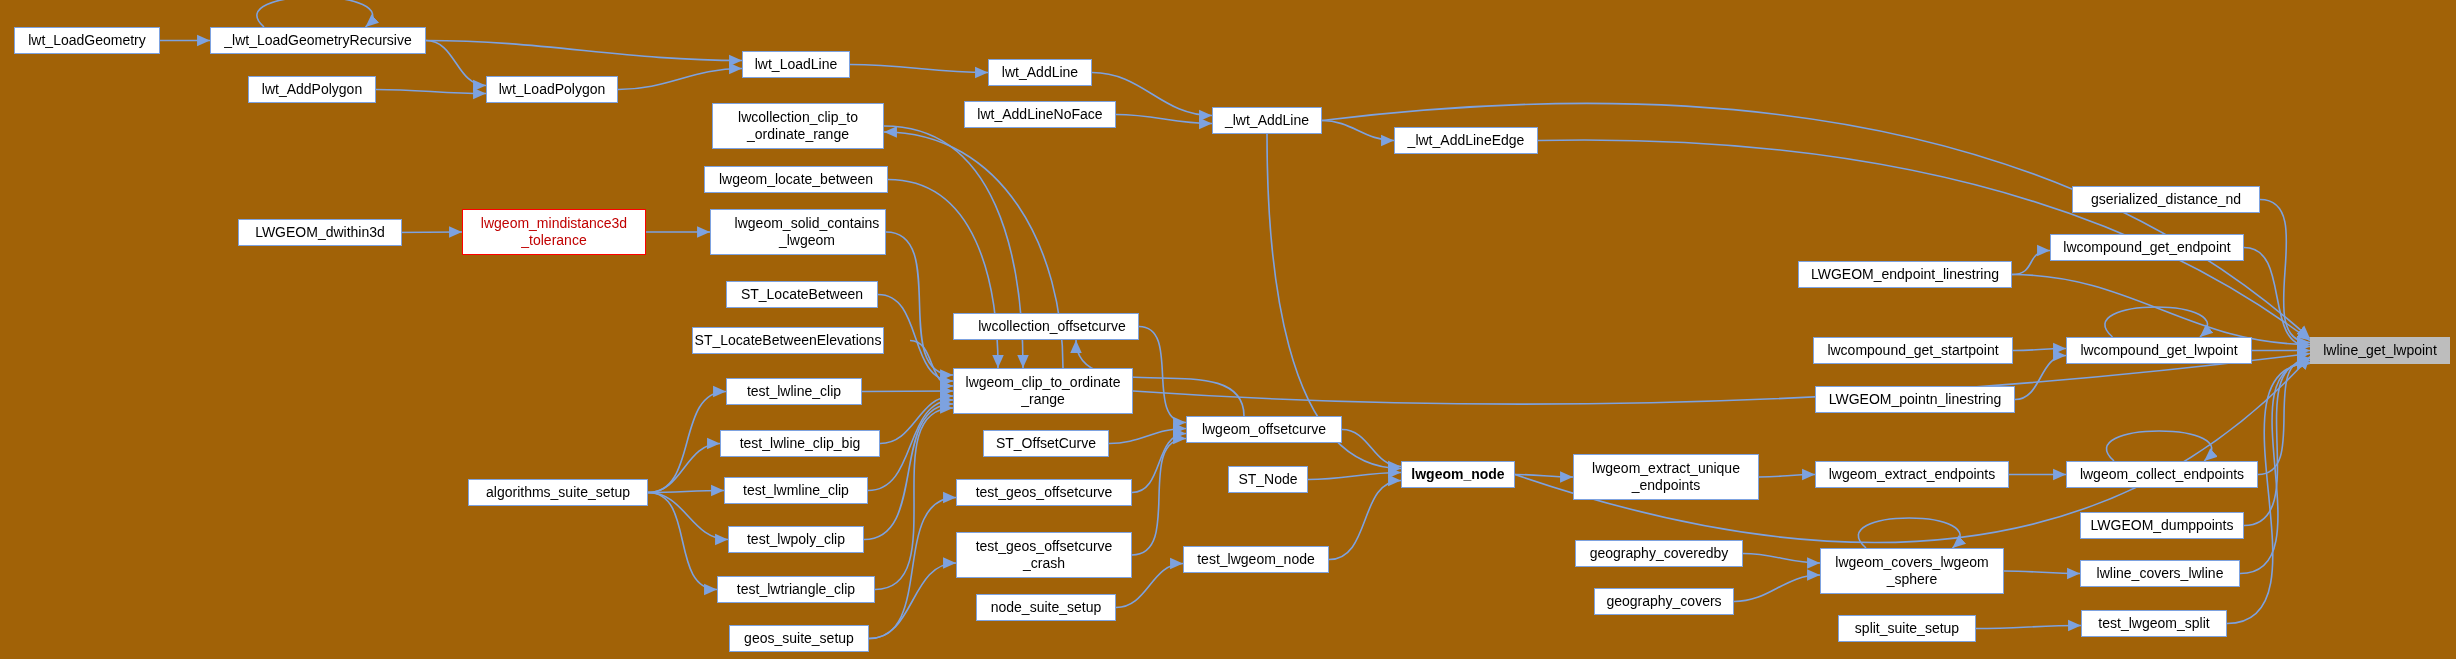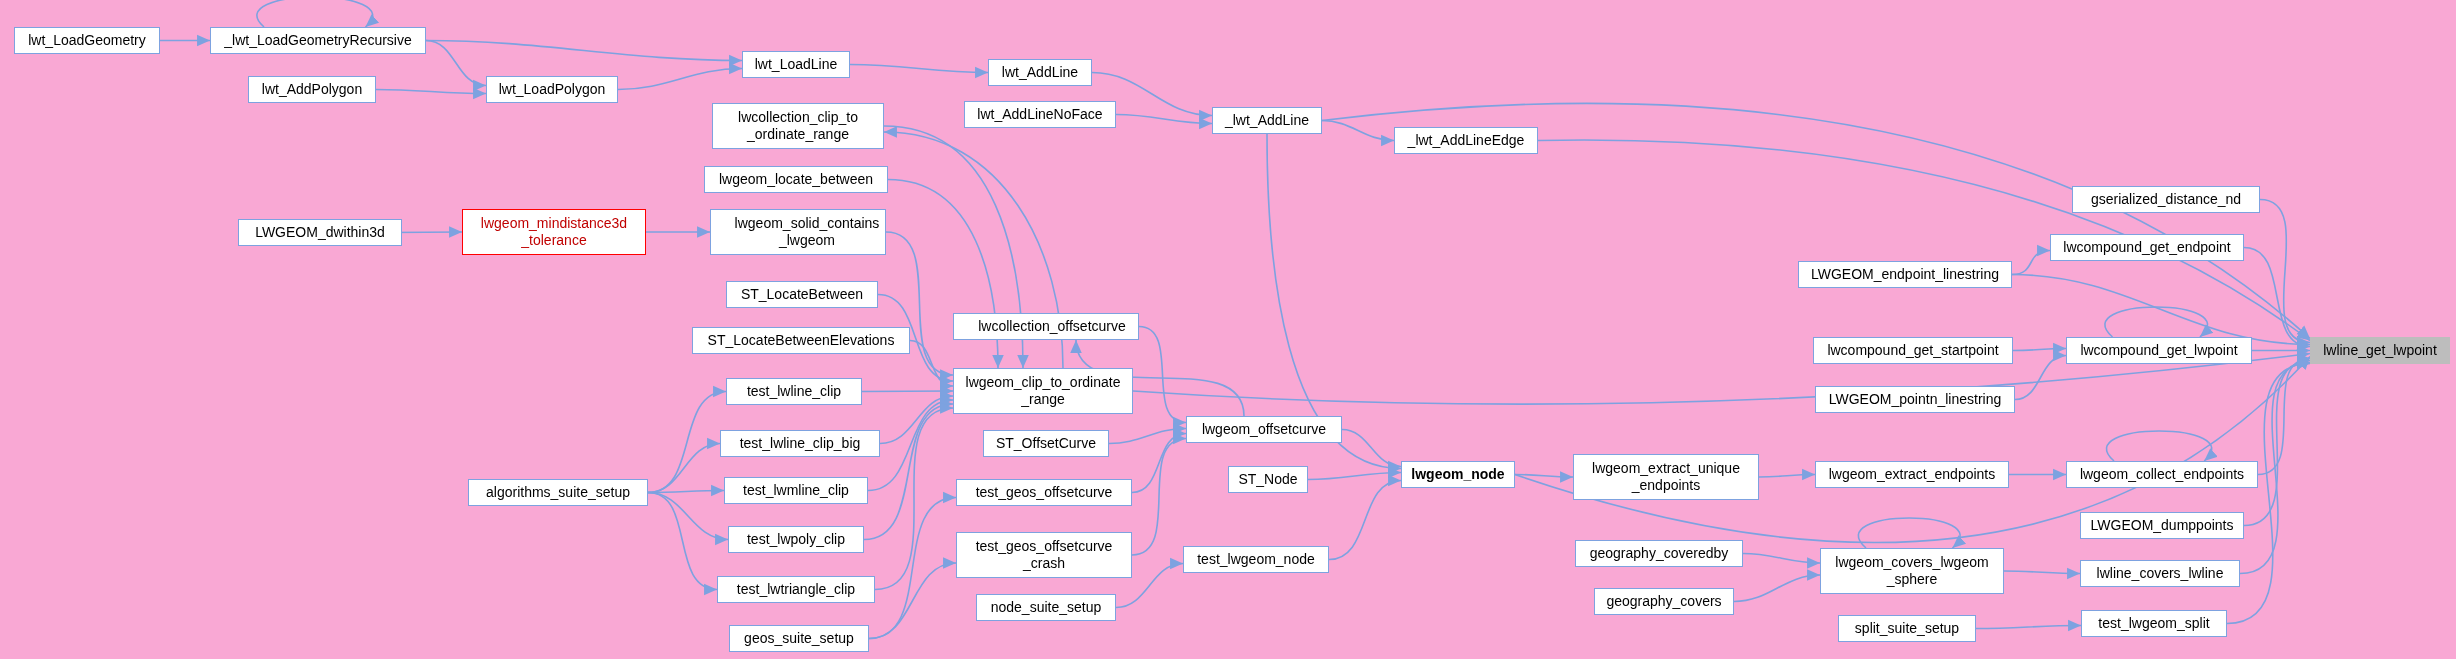--- a/index.html
+++ b/index.html
@@ -47,21 +47,21 @@
     cursor: default;
   }
   .node.truncated {
     border-color: var(--red, #ff0000);
     color: var(--redtext, #c00000);
   }
 </style>
 </head>
 <body style="background: rgb(0, 0, 0);">
 
-<div id="graph" style="background: #f9a8d4;">
+<div id="graph" style="background: #a16207;">
   <svg id="edges" viewBox="0 0 2456 659" width="2456" height="659" xmlns="http://www.w3.org/2000/svg">
     <defs>
       <marker id="arrow" viewBox="0 0 10 10" refX="9" refY="5" markerWidth="9" markerHeight="9" orient="auto">
         <path d="M0,1 L9,5 L0,9 z"></path>
       </marker>
     </defs>
   <path d="M 160 40.5 C 185 40.5, 185 40.5, 210 40.5" class="edge" marker-end="url(#arrow)"></path>
       <path d="M 264 27 C 218 -13, 411.52 -13, 365.52 27" class="edge" marker-end="url(#arrow)"></path>
       <path d="M 426 40.5 C 546 40.5, 622 60.5, 742 60.5" class="edge" marker-end="url(#arrow)"></path>
       <path d="M 426 40.5 C 456 40.5, 456 85.5, 486 85.5" class="edge" marker-end="url(#arrow)"></path>
@@ -139,21 +139,21 @@
       <div class="node" style="left: 1394px; top: 127px; width: 144px; height: 27px;">_lwt_AddLineEdge</div>
       <div class="node" style="left: 712px; top: 103px; width: 172px; height: 46px;">lwcollection_clip_to
 _ordinate_range</div>
       <div class="node" style="left: 704px; top: 166px; width: 184px; height: 27px;">lwgeom_locate_between</div>
       <div class="node" style="left: 238px; top: 219px; width: 164px; height: 27px;">LWGEOM_dwithin3d</div>
       <div class="node truncated" style="left: 462px; top: 209px; width: 184px; height: 46px;">lwgeom_mindistance3d
 _tolerance</div>
       <div class="node" style="left: 710px; top: 209px; width: 176px; height: 46px; padding-left: 18px;">lwgeom_solid_contains
 _lwgeom</div>
       <div class="node" style="left: 726px; top: 281px; width: 152px; height: 27px;">ST_LocateBetween</div>
-      <div class="node" style="left: 692px; top: 327px; width: 218px; height: 27px;">ST_LocateBetweenElevations</div>
+      <div class="node" style="left: 692px; top: 327px; width: 192px; height: 27px;">ST_LocateBetweenElevations</div>
       <div class="node" style="left: 953px; top: 313px; width: 186px; height: 27px; padding-left: 12px;">lwcollection_offsetcurve</div>
       <div class="node" style="left: 953px; top: 368px; width: 180px; height: 46px;">lwgeom_clip_to_ordinate
 _range</div>
       <div class="node" style="left: 726px; top: 378px; width: 136px; height: 27px;">test_lwline_clip</div>
       <div class="node" style="left: 720px; top: 430px; width: 160px; height: 27px;">test_lwline_clip_big</div>
       <div class="node" style="left: 724px; top: 477px; width: 144px; height: 27px;">test_lwmline_clip</div>
       <div class="node" style="left: 728px; top: 526px; width: 136px; height: 27px;">test_lwpoly_clip</div>
       <div class="node" style="left: 717px; top: 576px; width: 158px; height: 27px;">test_lwtriangle_clip</div>
       <div class="node" style="left: 729px; top: 625px; width: 140px; height: 27px;">geos_suite_setup</div>
       <div class="node" style="left: 468px; top: 479px; width: 180px; height: 27px;">algorithms_suite_setup</div>

